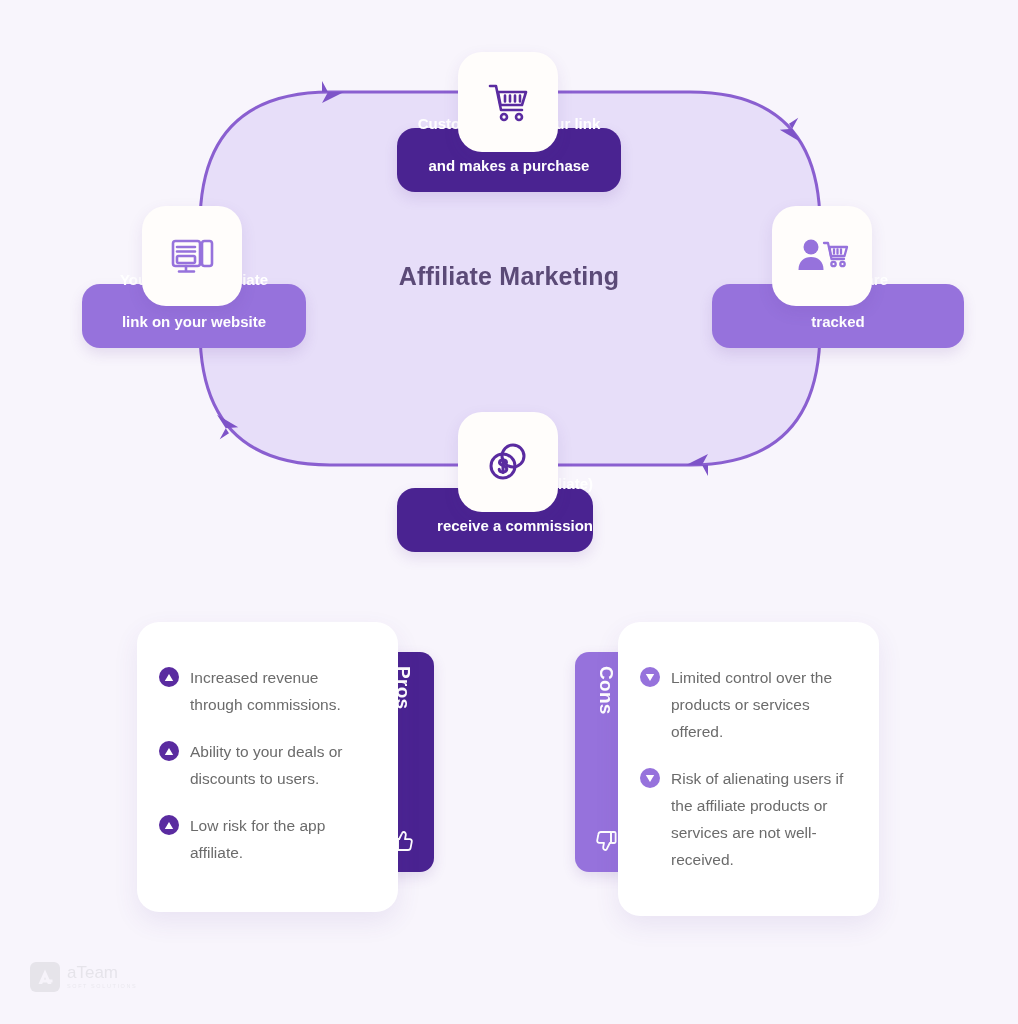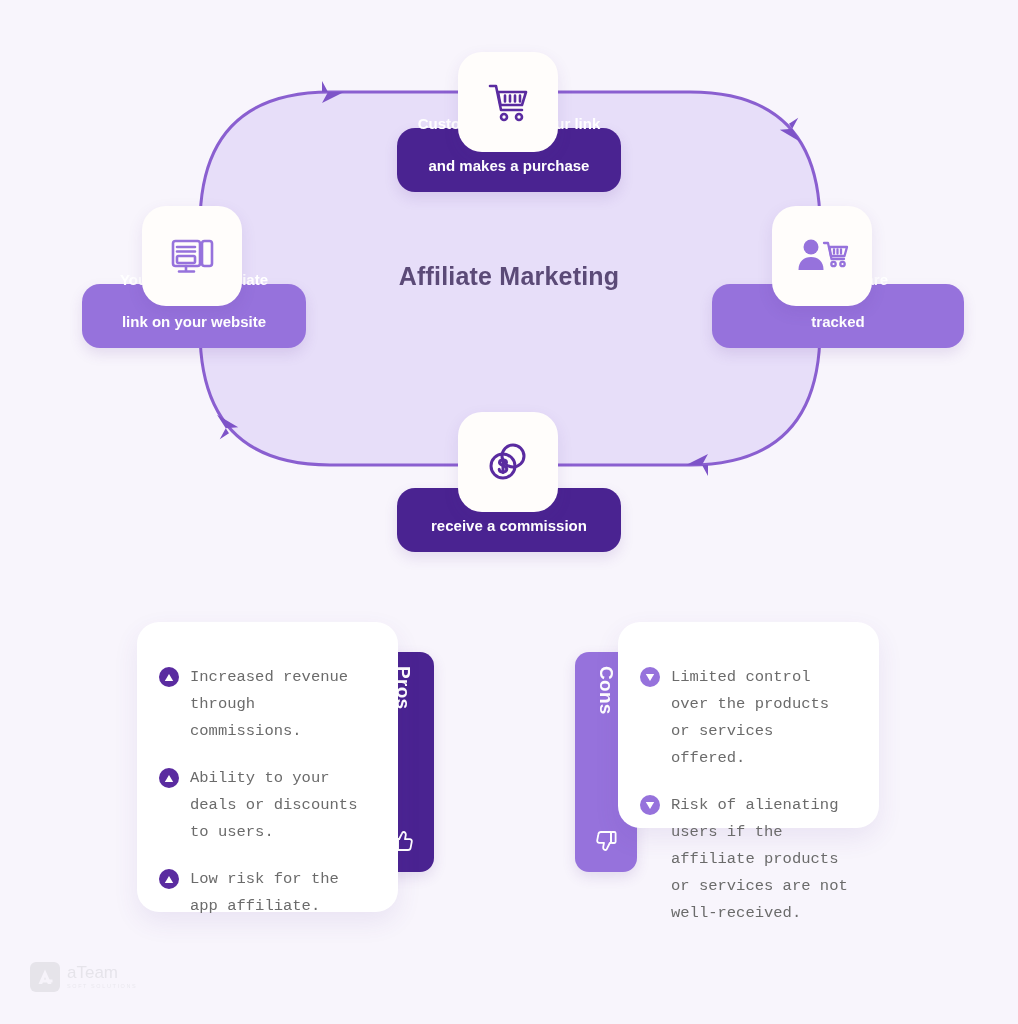--- a/index.html
+++ b/index.html
@@ -83,21 +83,21 @@
   #node-top .node-icon  { left: 458px; top: 52px; }
   #node-top .node-label { left: 397px; top: 128px; width: 224px; height: 64px; }
 
   #node-left .node-icon  { left: 142px; top: 206px; }
   #node-left .node-label { left: 82px;  top: 284px; width: 224px; height: 64px; }
 
   #node-right .node-icon  { left: 772px; top: 206px; }
   #node-right .node-label { left: 712px; top: 284px; width: 252px; height: 64px; }
 
   #node-bottom .node-icon  { left: 458px; top: 412px; }
-  #node-bottom .node-label { left: 397px; top: 488px; width: 224px; height: 64px; }
+  #node-bottom .node-label { left: 397px; top: 488px; width: 196px; height: 64px; text-align: right; }
 
   
   .pc-wrap { position: absolute; }
 
   .tab {
     position: absolute;
     border-radius: 14px;
     z-index: 1;
     box-shadow: 0 5px 14px rgba(90, 50, 150, 0.14);
     color: #ffffff;
@@ -145,34 +145,33 @@
     display: flex;
     align-items: center;
     justify-content: center;
   }
   .bullet-mark.up   { background: #5a2ba0; }
   .bullet-mark.down { background: #9672dc; }
   .bullet-text {
     font-size: 15.5px;
     line-height: 27px;
     color: #6b6b6b;
-    font-family: Liberation Mono, monospace;
   }
 
   
   #pros-tab  { left: 372px; top: 652px; width: 62px; height: 220px; }
   #pros-tab .tab-text { top: 14px; left: 20px; }
   #pros-tab .tab-icon { bottom: 14px; }
   #pros-card { left: 137px; top: 622px; width: 261px; height: 290px; padding: 42px 28px 20px 22px; }
 
   
   #cons-tab  { left: 575px; top: 652px; width: 62px; height: 220px; }
   #cons-tab .tab-text { top: 14px; left: 20px; }
   #cons-tab .tab-icon { bottom: 14px; }
-  #cons-card { left: 618px; top: 622px; width: 261px; height: 206px; padding: 42px 22px 20px 22px; }
+  #cons-card { left: 618px; top: 622px; width: 261px; height: 294px; padding: 42px 22px 20px 22px; }
 
   
   #logo {
     position: absolute;
     left: 30px;
     top: 962px;
     display: flex;
     align-items: center;
     opacity: 0.38;
   }

